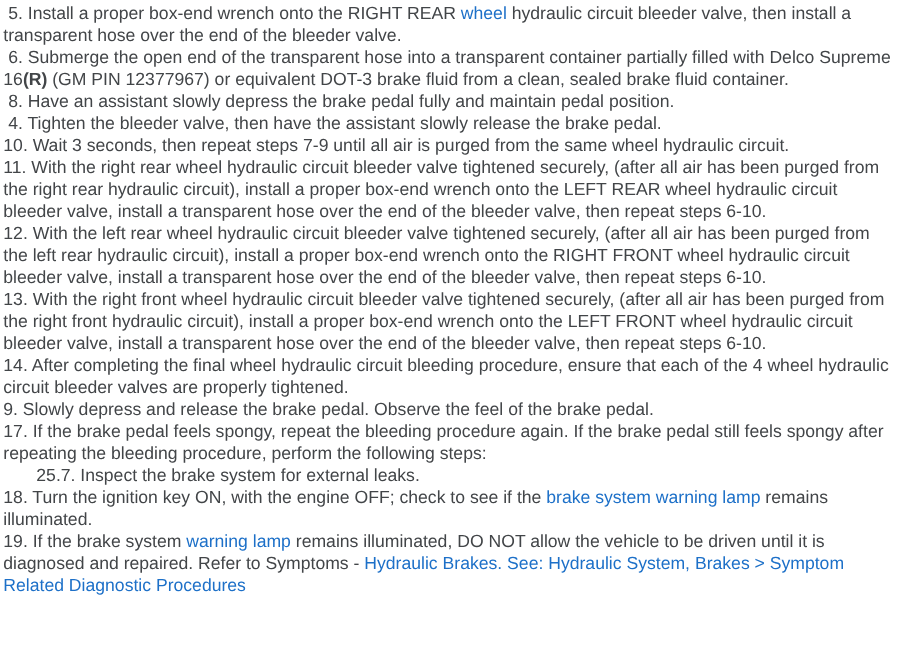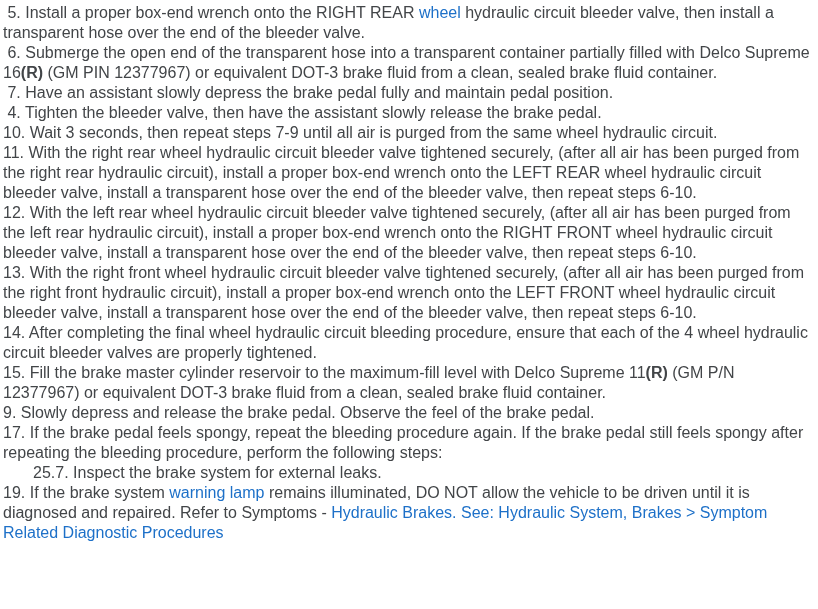--- a/index.html
+++ b/index.html
@@ -37,26 +37,26 @@
     cursor: pointer;
   }
 </style>
 </head>
 <body>
 
 <div class="doc">
   <div>
       <div class="step"><span class="text"> 5. Install a proper box-end wrench onto the RIGHT REAR </span><a class="link" href="#">wheel</a><span class="text"> hydraulic circuit bleeder valve, then install a transparent hose over the end of the bleeder valve.</span></div>
       <div class="step"><span class="text"> 6. Submerge the open end of the transparent hose into a transparent container partially filled with Delco Supreme 16</span><span class="bold">(R)</span><span class="text"> (GM PIN 12377967) or equivalent DOT-3 brake fluid from a clean, sealed brake fluid container.</span></div>
-      <div class="step"><span class="text"> 7. Have an assistant slowly depress the brake pedal fully and maintain pedal position.</span></div>
+      <div class="step"><span class="text"> 8. Have an assistant slowly depress the brake pedal fully and maintain pedal position.</span></div>
       <div class="step"><span class="text"> 4. Tighten the bleeder valve, then have the assistant slowly release the brake pedal.</span></div>
       <div class="step"><span class="text">10. Wait 3 seconds, then repeat steps 7-9 until all air is purged from the same wheel hydraulic circuit.</span></div>
       <div class="step"><span class="text">11. With the right rear wheel hydraulic circuit bleeder valve tightened securely, (after all air has been purged from the right rear hydraulic circuit), install a proper box-end wrench onto the LEFT REAR wheel hydraulic circuit bleeder valve, install a transparent hose over the end of the bleeder valve, then repeat steps 6-10.</span></div>
       <div class="step"><span class="text">12. With the left rear wheel hydraulic circuit bleeder valve tightened securely, (after all air has been purged from the left rear hydraulic circuit), install a proper box-end wrench onto the RIGHT FRONT wheel hydraulic circuit bleeder valve, install a transparent hose over the end of the bleeder valve, then repeat steps 6-10.</span></div>
       <div class="step"><span class="text">13. With the right front wheel hydraulic circuit bleeder valve tightened securely, (after all air has been purged from the right front hydraulic circuit), install a proper box-end wrench onto the LEFT FRONT wheel hydraulic circuit bleeder valve, install a transparent hose over the end of the bleeder valve, then repeat steps 6-10.</span></div>
       <div class="step"><span class="text">14. After completing the final wheel hydraulic circuit bleeding procedure, ensure that each of the 4 wheel hydraulic circuit bleeder valves are properly tightened.</span></div>
-      <div class="step"><span class="text">15. Fill the brake master cylinder reservoir to the maximum-fill level with Delco Supreme 11</span><span class="bold">(R)</span><span class="text"> (GM P/N 12377967) or equivalent DOT-3 brake fluid from a clean, sealed brake fluid container.</span></div>
       <div class="step"><span class="text">9. Slowly depress and release the brake pedal. Observe the feel of the brake pedal.</span></div>
       <div class="step"><span class="text">17. If the brake pedal feels spongy, repeat the bleeding procedure again. If the brake pedal still feels spongy after repeating the bleeding procedure, perform the following steps:</span></div>
       <div class="step indent"><span class="text">25.7. Inspect the brake system for external leaks.</span></div>
+      <div class="step"><span class="text">18. Turn the ignition key ON, with the engine OFF; check to see if the </span><a class="link" href="#">brake system warning lamp</a><span class="text"> remains illuminated.</span></div>
       <div class="step"><span class="text">19. If the brake system </span><a class="link" href="#">warning lamp</a><span class="text"> remains illuminated, DO NOT allow the vehicle to be driven until it is diagnosed and repaired. Refer to Symptoms - </span><a class="link" href="#">Hydraulic Brakes.</a><span class="text"> </span><a class="link" href="#">See: Hydraulic System, Brakes &gt; Symptom Related Diagnostic Procedures</a></div>
     </div>
 </div>
 
 </body></html>

